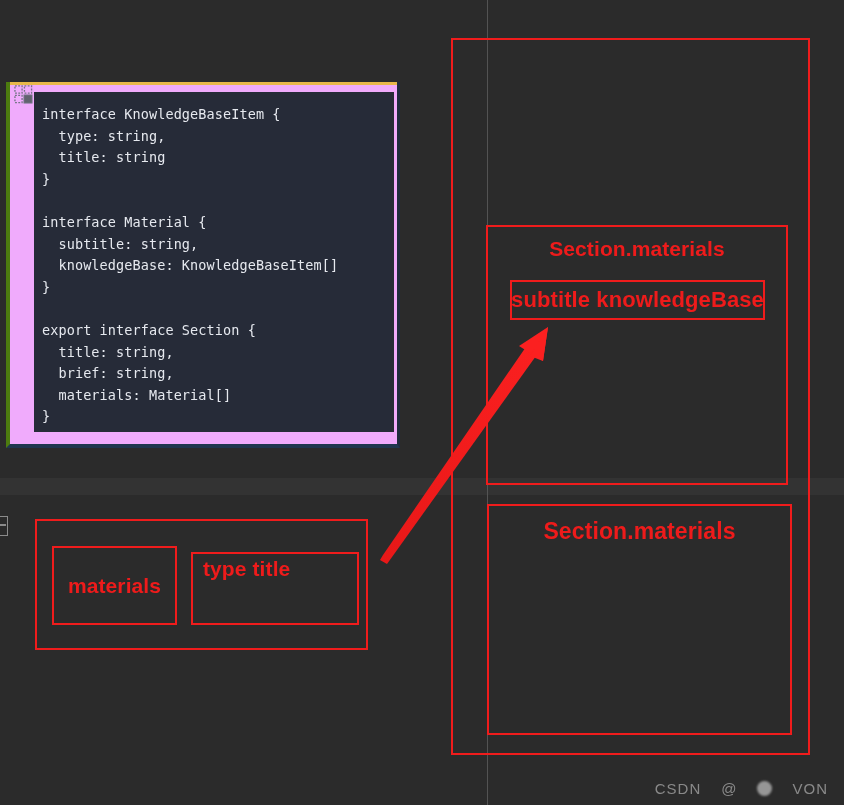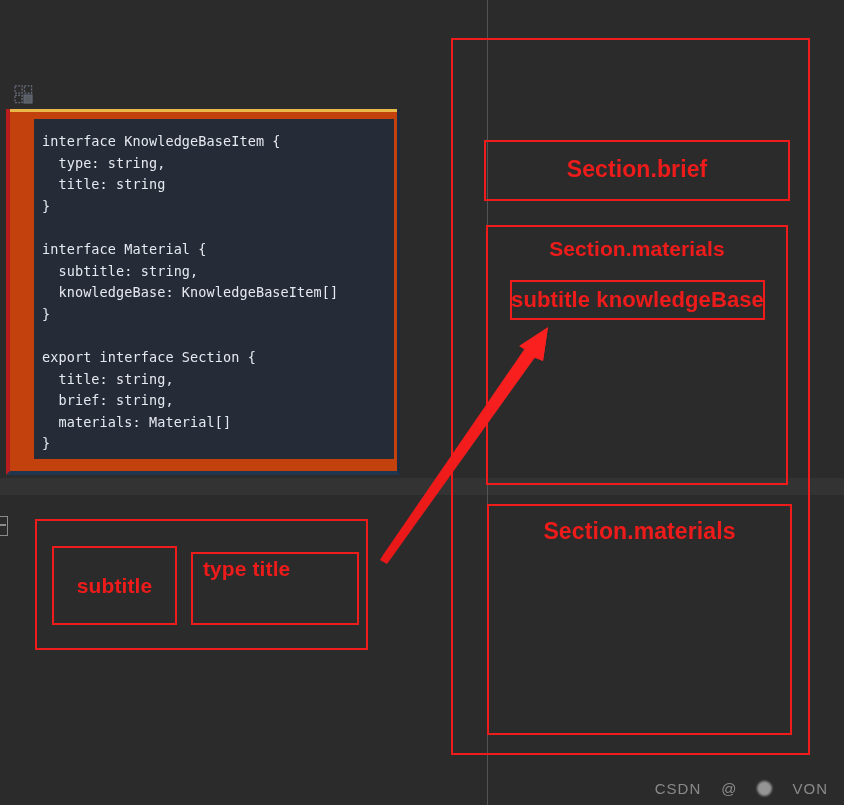--- a/index.html
+++ b/index.html
@@ -32,26 +32,25 @@
     opacity: .85;
   }
 
   
   #code-window {
     position: absolute;
     left: 6px;
     top: 82px;
     width: 394px;
     height: 366px;
-    background: #c2410c;
-    border-left: 4px solid #b91c1c;
+    background: #f0abfc;
+    border-left: 4px solid #4d7c0f;
     border-right: 3px solid #1f2b3d;
     border-bottom: 4px solid #20364f;
     box-sizing: border-box;
-    margin-top: 27px;
   }
   #code-topline {
     position: absolute;
     left: 0; top: 0;
     width: 100%;
     height: 3px;
     background: #e8b84b;
   }
   #code-surface {
     position: absolute;
@@ -204,40 +203,37 @@
   <svg id="editor-badge" viewBox="0 0 20 20">
     <rect x="1" y="1" width="7.5" height="7.5" fill="none" stroke="#6d7280" stroke-width="1.4" stroke-dasharray="2 1.4"></rect>
     <rect x="11" y="1" width="7.5" height="7.5" fill="none" stroke="#6d7280" stroke-width="1.4" stroke-dasharray="2 1.4"></rect>
     <rect x="1" y="11" width="7.5" height="7.5" fill="none" stroke="#6d7280" stroke-width="1.4" stroke-dasharray="2 1.4"></rect>
     <rect x="10.5" y="10.5" width="8.5" height="8.5" fill="#5b6068" stroke="#6d7280" stroke-width="1"></rect>
   </svg>
 
   <div class="rbox" id="outer-right"></div>
 
 
-  <div class="rbox" id="box-brief">
-    <span class="rlabel" id="brief-label">Section.brief</span>
-  </div>
 
   <div class="rbox" id="box-materials-1">
     <span class="rlabel" id="mat1-label">Section.materials</span>
   </div>
 
   <div class="rbox" id="box-sub-kb">
     <span class="rlabel" id="subkb-label">subtitle knowledgeBase</span>
   </div>
 
   <div class="rbox" id="box-materials-2">
     <span class="rlabel" id="mat2-label">Section.materials</span>
   </div>
 
   <div class="rbox" id="box-bottom-outer"></div>
 
   <div class="rbox center-v" id="box-subtitle">
-    <span class="rlabel" id="subtitle-label">subtitle</span>
+    <span class="rlabel" id="subtitle-label">materials</span>
   </div>
 
   <div class="rbox" id="box-typetitle">
     <span class="rlabel" id="typetitle-label">type
 title</span>
   </div>
 
   <svg id="arrow-svg">
     <defs>
       <linearGradient id="argrad" x1="0" y1="1" x2="1" y2="0">

